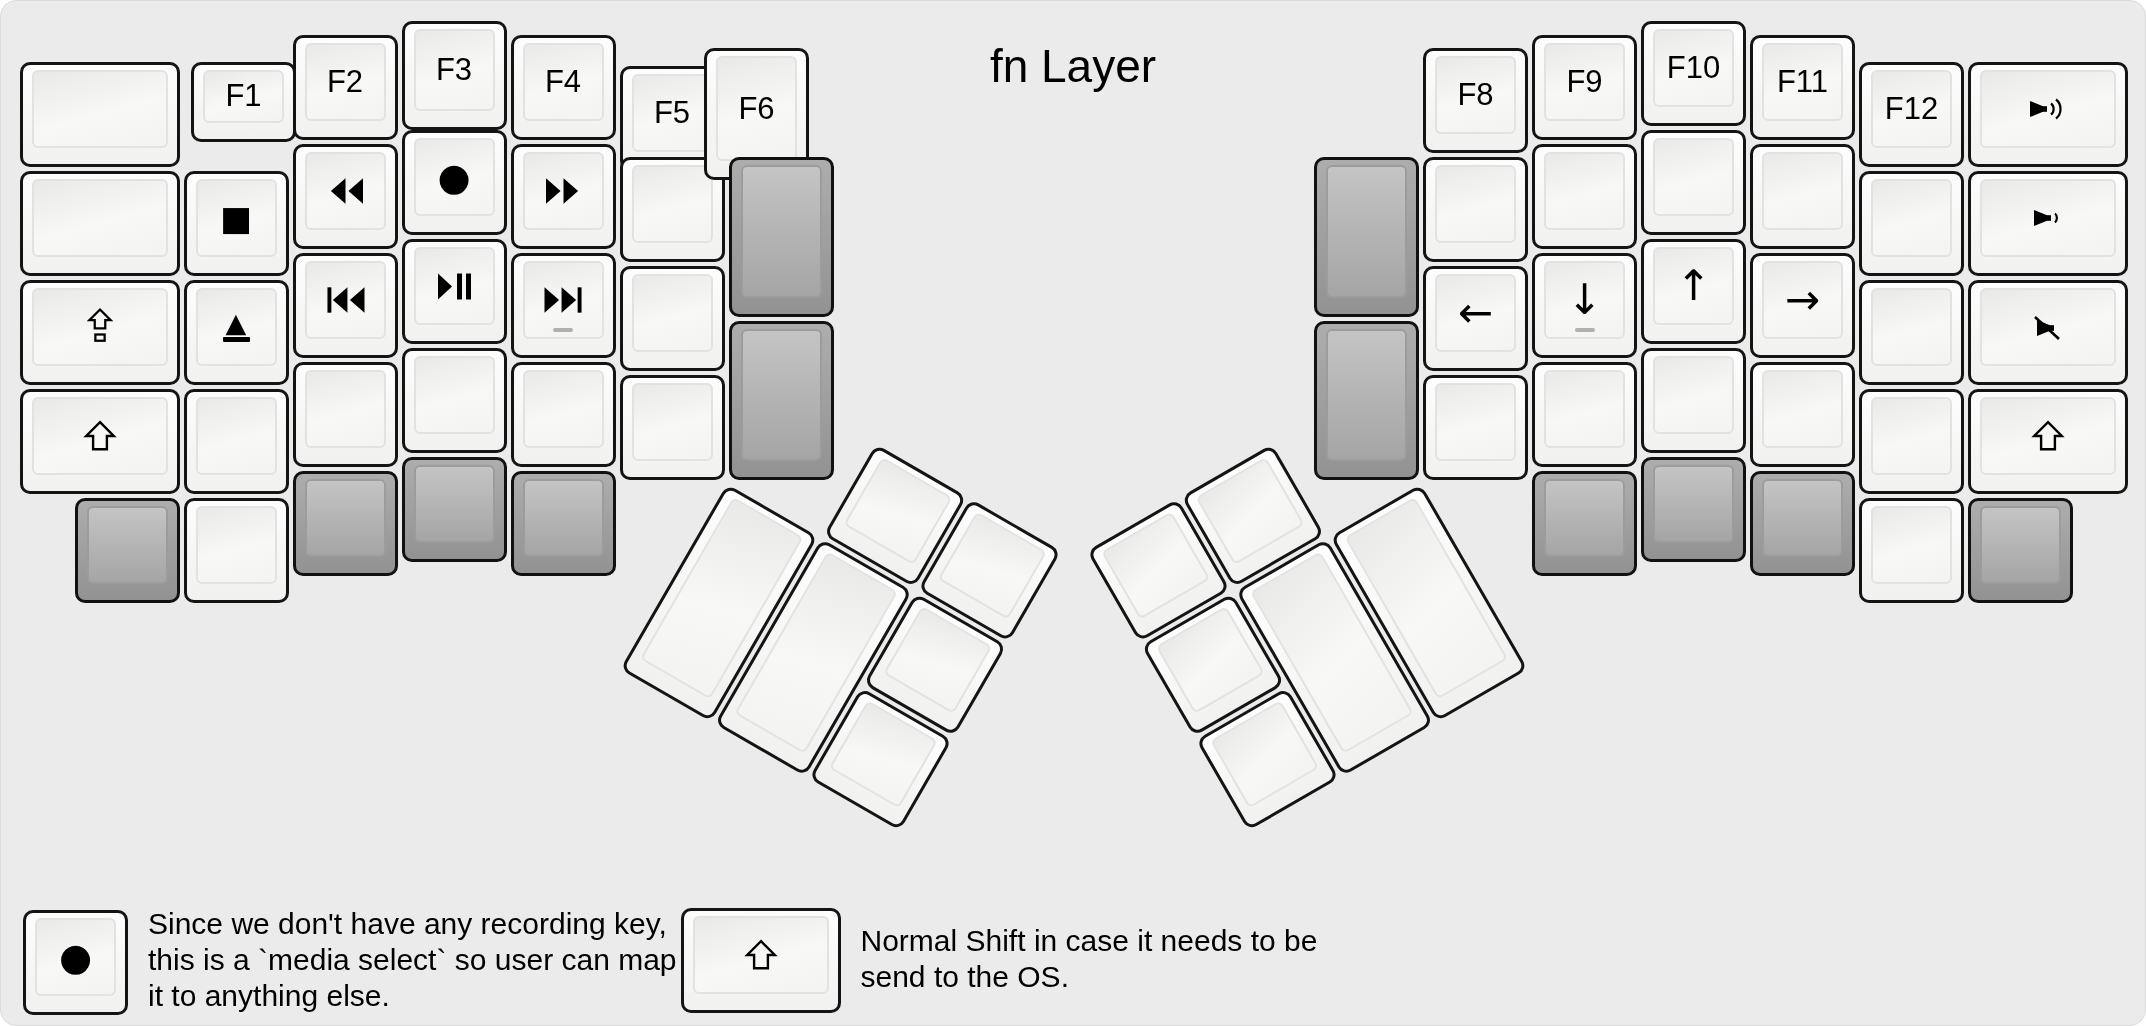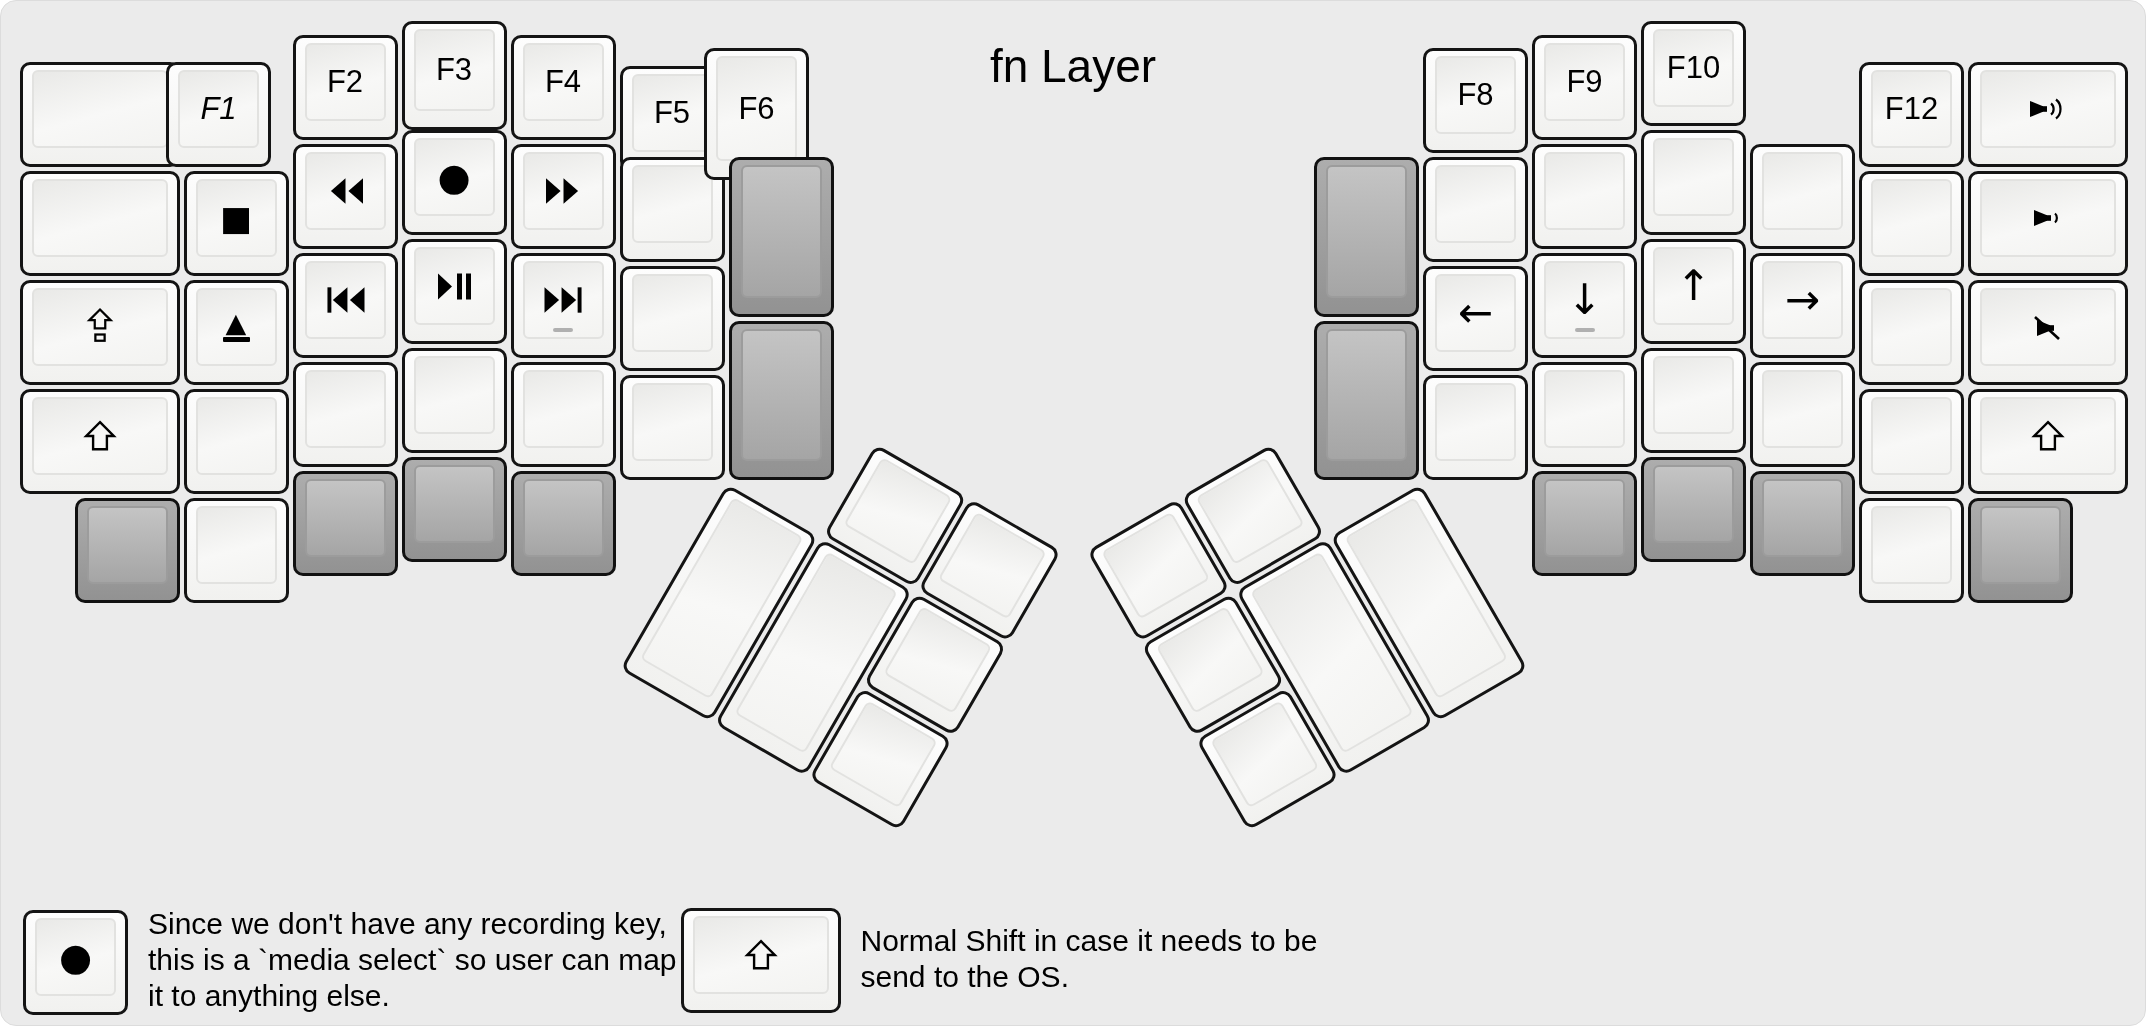--- a/index.html
+++ b/index.html
@@ -68,21 +68,21 @@
       </div>
       <div class="key" style="left: 2px; top: 369.875px; width: 159.5px; height: 105px;">
         <div class="keytop">
           <span style="display: flex;">
             <svg width="36" height="36" viewBox="0 0 24 24" fill="none" stroke="#000" stroke-width="1.6">
               <path d="M12 2.8 L21.2 12 H16.6 V20.8 H7.4 V12 H2.8 Z"></path>
             </svg>
           </span>
         </div>
       </div>
-      <div class="key" style="left: 148px; top: 42.875px; width: 105px; height: 105px; font-style: italic;">
+      <div class="key" style="left: 173px; top: 42.875px; width: 105px; height: 80px;">
         <div class="keytop">
           <span class="klabel">F1</span>
         </div>
       </div>
       <div class="key" style="left: 165.5px; top: 151.875px; width: 105px; height: 105px;">
         <div class="keytop">
           <span style="display: flex;">
             <span class="tglyph" style="font-size:34px">■</span>
           </span>
         </div>
@@ -280,20 +280,25 @@
       </div>
       <div class="key" style="left: 329px; top: 220px; width: 105px; height: 105px;">
         <div class="keytop">
           <span style="display: flex;">
             <span class="tglyph" style="font-size:42px">↑</span>
           </span>
         </div>
       </div>
       <div class="key" style="left: 329px; top: 329px; width: 105px; height: 105px;">
         <div class="keytop"></div>
+      </div>
+      <div class="key" style="left: 438px; top: 15.625px; width: 105px; height: 105px;">
+        <div class="keytop">
+          <span class="klabel">F11</span>
+        </div>
       </div>
       <div class="key" style="left: 438px; top: 124.625px; width: 105px; height: 105px;">
         <div class="keytop"></div>
       </div>
       <div class="key" style="left: 438px; top: 233.625px; width: 105px; height: 105px;">
         <div class="keytop">
           <span style="display: flex;">
             <span class="tglyph" style="font-size:42px">→</span>
           </span>
         </div>

